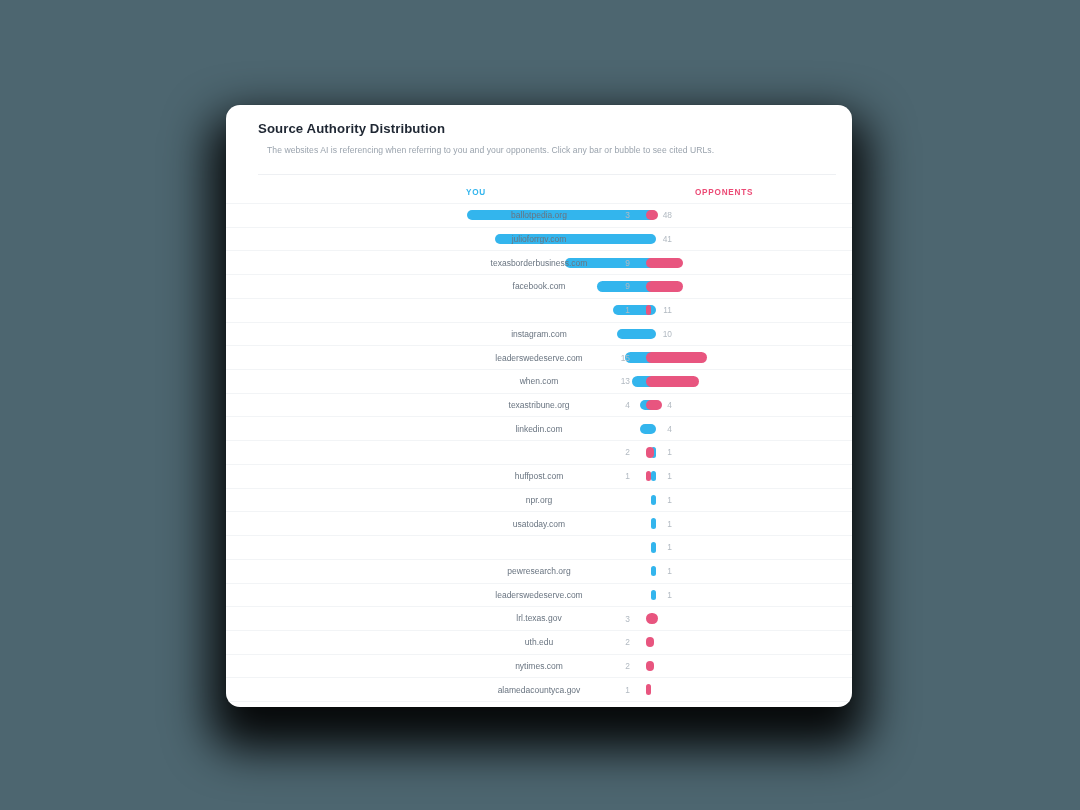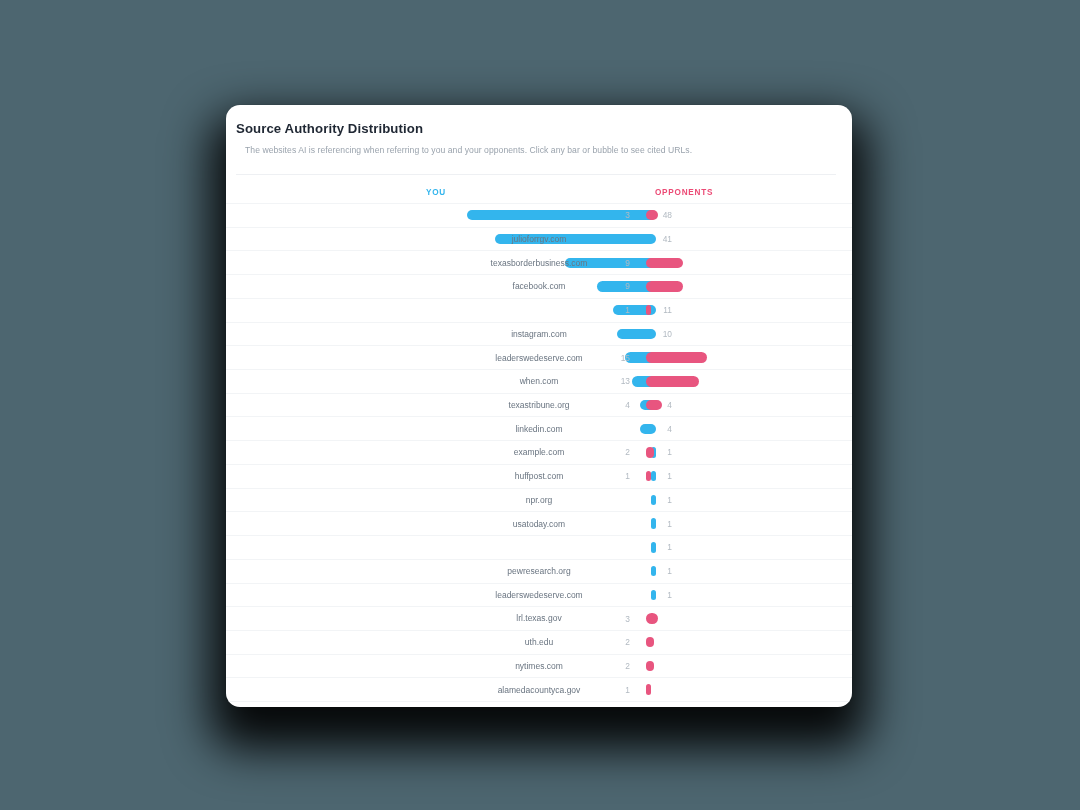--- a/index.html
+++ b/index.html
@@ -12,21 +12,21 @@
   }
   #card{
     position:absolute;
     left:226px;top:105px;
     width:626px;height:602px;
     background:#ffffff;
     border-radius:14px;
     box-shadow:0 26px 46px 16px rgba(0,0,0,0.92), 0 0 0 1px rgba(0,0,0,0.04);
     overflow:hidden;
   }
-  .card-head{padding:16px 16px 0 10px;}
+  .card-head{padding:16px 16px 0 32px;}
   #title{
     font-size:13.2px;
     font-weight:bold;
     color:#1f2733;
     letter-spacing:0.1px;
     margin:0 0 9px 0;
   }
   #subtitle{
     font-size:8.6px;
     color:#9aa3ad;
@@ -42,20 +42,21 @@
   .col-headers{
     position:relative;
     height:28px;
   }
   .col-head{
     position:absolute;
     top:13px;
     font-size:8.2px;
     font-weight:bold;
     letter-spacing:0.75px;
+    margin-left:40px;
   }
   #head-you{left:200px;color:#33b5ed;}
   #head-opp{left:401px;color:#ec4a75;padding-left:28px;}
   #rows{position:relative;}
   .row{
     position:relative;
     height:22.72px;
     border-bottom:1px solid #f2f4f6;
   }
   .row:first-child{border-top:1px solid #f2f4f6;}
@@ -118,20 +119,21 @@
 
   <div class="col-headers">
     <div class="col-head" id="head-you">YOU</div>
     <div class="col-head" id="head-opp">OPPONENTS</div>
   </div>
 
   <div id="rows">
       <div class="row">
         <div class="bar-you" style="width: 189px;"></div>
         <div class="val-you">48</div>
+        <div class="domain">ballotpedia.org</div>
         <div class="val-opp">3</div>
         <div class="bar-opp" style="width: 12.2px;"></div>
       </div>
       <div class="row">
         <div class="bar-you" style="width: 161.4px;"></div>
         <div class="val-you">41</div>
         <div class="domain">julioforrgv.com</div>
       </div>
       <div class="row">
         <div class="bar-you" style="width: 90.6px;"></div>
@@ -180,21 +182,20 @@
         <div class="bar-opp" style="width: 16.3px;"></div>
       </div>
       <div class="row">
         <div class="bar-you" style="width: 15.8px;"></div>
         <div class="val-you">4</div>
         <div class="domain">linkedin.com</div>
       </div>
       <div class="row">
         <div class="bar-you" style="width: 5px;"></div>
         <div class="val-you">1</div>
-        <div class="domain">example.com</div>
         <div class="val-opp">2</div>
         <div class="bar-opp" style="width: 8.1px;"></div>
       </div>
       <div class="row">
         <div class="bar-you" style="width: 5px;"></div>
         <div class="val-you">1</div>
         <div class="domain">huffpost.com</div>
         <div class="val-opp">1</div>
         <div class="bar-opp" style="width: 5px;"></div>
       </div>

